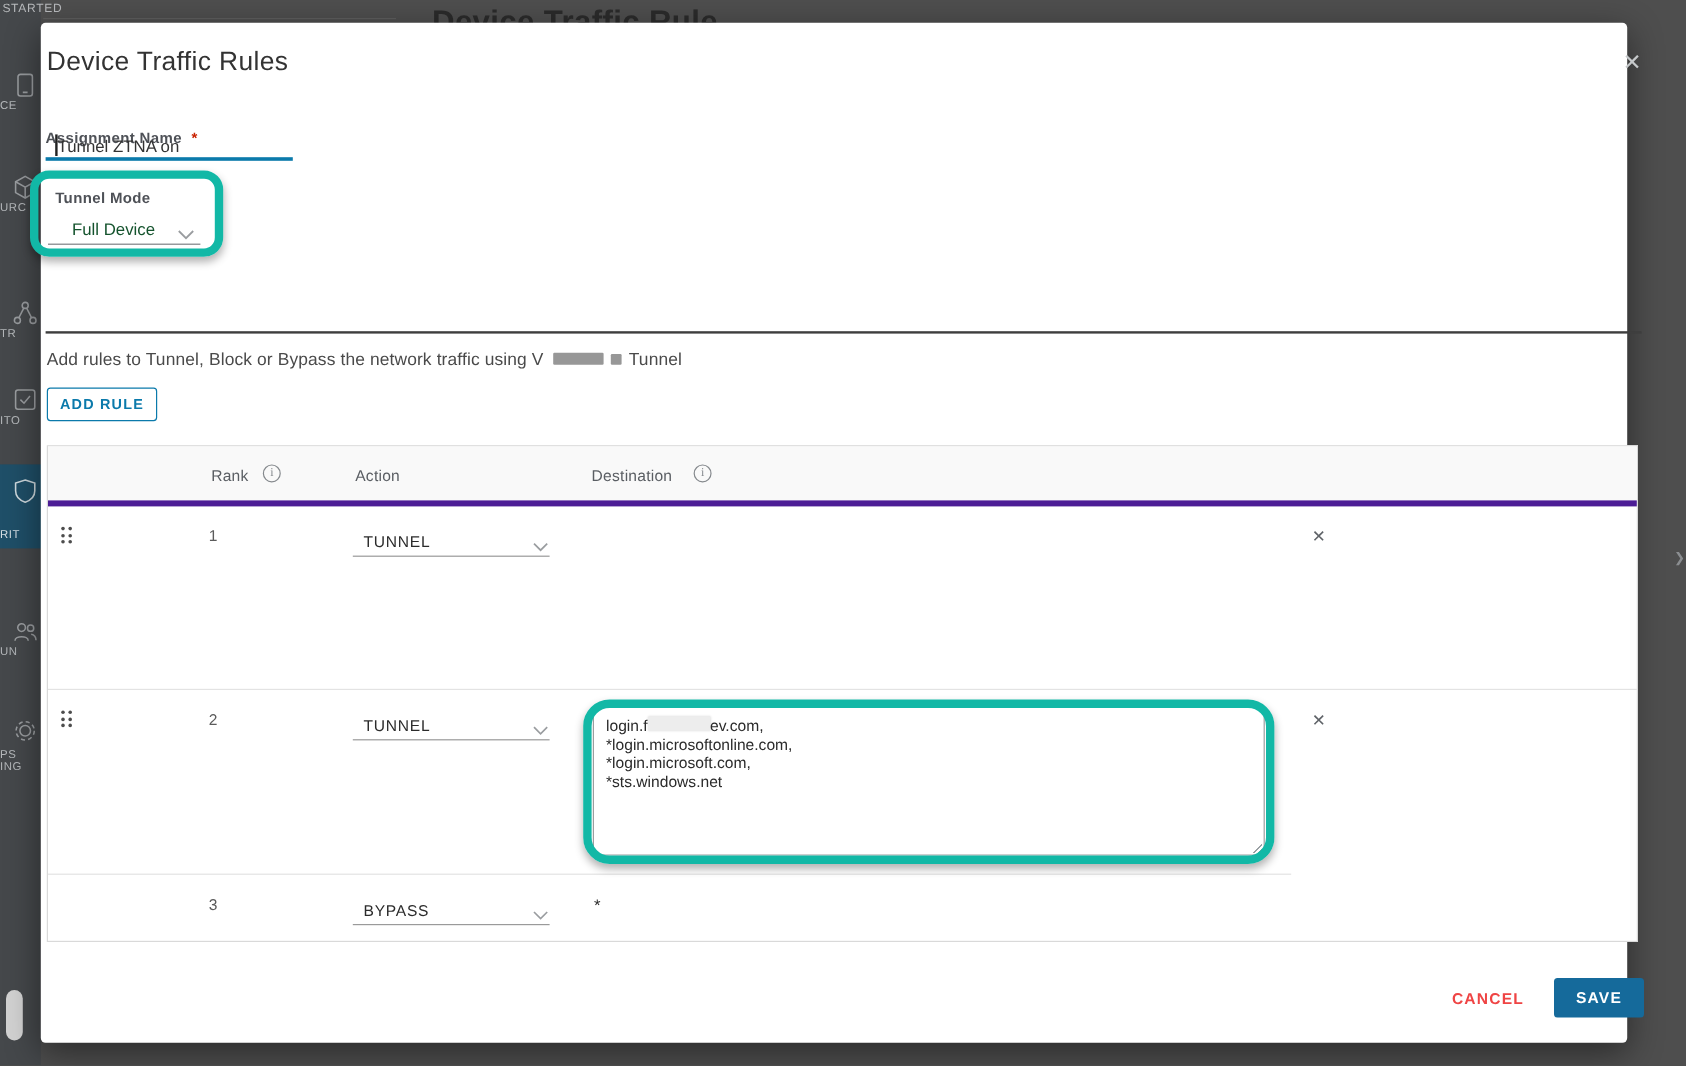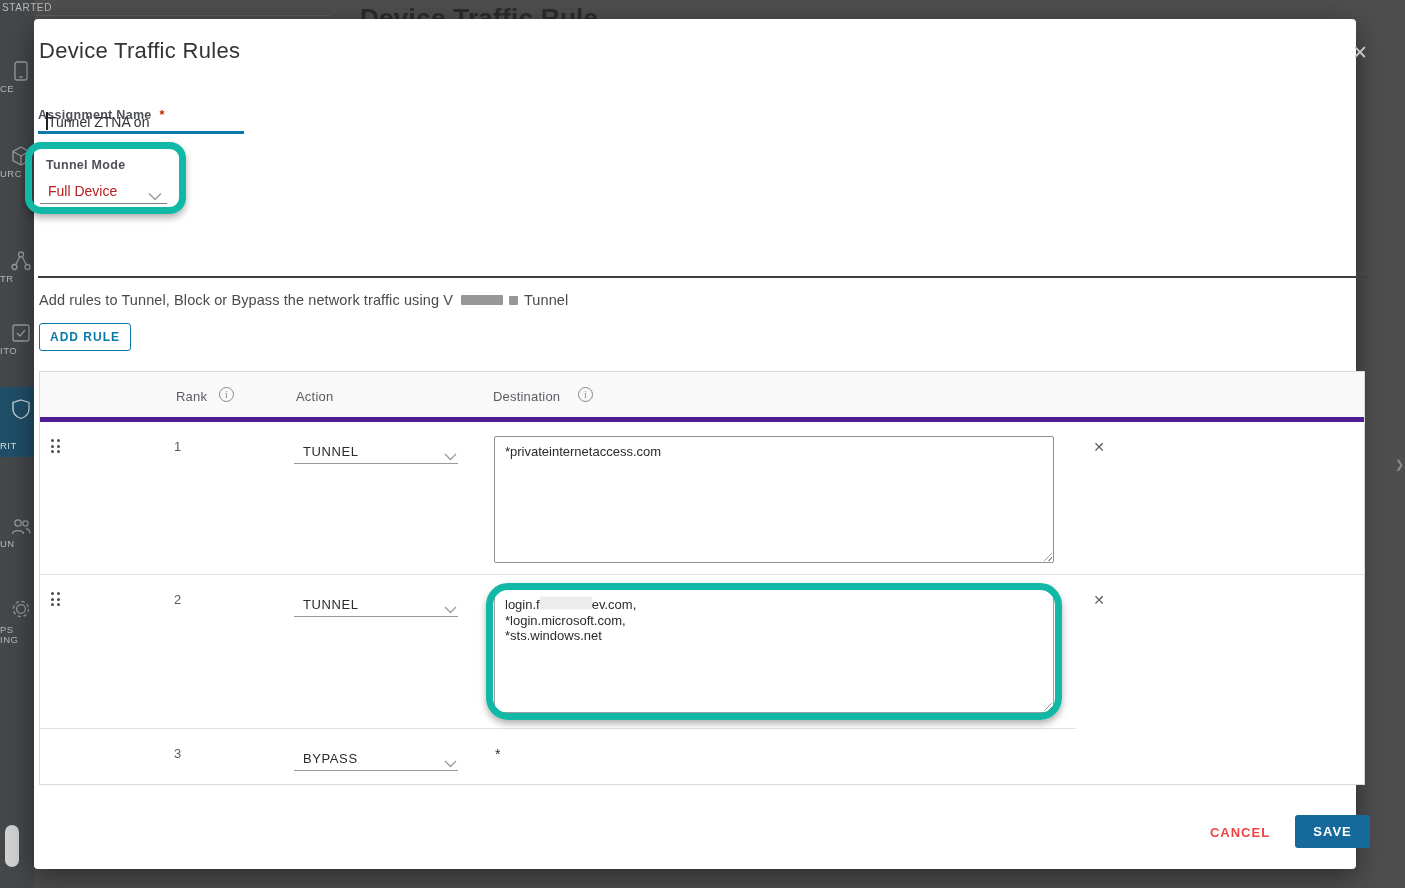--- a/index.html
+++ b/index.html
@@ -28,21 +28,21 @@
     position:absolute; left:34px; top:19px; width:1322px; height:850px;
     background:#ffffff; border-radius:4px; box-shadow:0 8px 28px rgba(0,0,0,.45); z-index:2;
   }
   .modal-title { position:absolute; left:5px; top:19px; font-size:22px; font-weight:500; color:#333; letter-spacing:.3px; }
   .modal-close { position:absolute; left:1314px; top:22px; width:24px; height:24px; font-size:19px; color:#c6c9cb; text-align:center; line-height:24px; cursor:pointer; }
   .field-label { position:absolute; font-size:12.5px; font-weight:700; color:#4e5157; letter-spacing:.3px; }
   .req { color:#c92100; font-weight:700; margin-left:8px; }
   .name-value { position:absolute; left:14px; top:95px; font-size:14px; color:#333; }
   .cursor-bar { position:absolute; left:12px; top:93px; width:1.5px; height:18px; background:#222; }
   .name-underline { position:absolute; left:4px; top:112px; width:206px; height:3px; background:#0b7aab; }
-  .dd-value { position:absolute; font-size:14px; color:#b91c1c; }
+  .dd-value { position:absolute; font-size:14px; color:#14532d;margin-left:12px; }
   .dd-chevron { position:absolute; width:14px; height:9px; }
   .dd-chevron svg { width:14px; height:9px; stroke:#9a9da0; fill:none; stroke-width:1.5; }
   .dd-underline { position:absolute; height:1px; background:#7d8084; }
   
   .ring { position:absolute; border:7px solid #12b8a6; box-shadow:0 4px 7px rgba(0,0,0,.3); z-index:6; pointer-events:none; }
   .ring1 { left:-9px; top:123px; width:161px; height:72px; border-radius:16px; }
   .ring2 { left:452px; top:564px; width:576px; height:137px; border-radius:22px; }
   .divider-dark { position:absolute; left:4px; top:257px; width:1330px; height:2px; background:#3e3e3e; }
   .intro { position:absolute; left:5px; top:273px; font-size:14.5px; color:#4a4a4a; letter-spacing:.1px; white-space:nowrap; }
   .redact { display:inline-block; vertical-align:middle; background:#979797; filter:blur(.6px); border-radius:1px; }
@@ -224,44 +224,41 @@
             <i></i>
             <i></i>
             <i></i>
           </span>
         <span class="rank">1</span>
         <span class="act-value">TUNNEL</span>
         <span class="act-chevron"><svg viewBox="0 0 13 8">
               <polyline points="1,1 6.5,6.5 12,1"></polyline>
             </svg></span>
         <span class="act-underline"></span>
-        <div class="dest-box" style="height:127px;">
-          <span>*privateinternetaccess.com</span>
-          <span class="rsz"></span>
-        </div>
         <span class="row-x">✕</span>
       </div>
 
       <div class="t-row row2">
         <span class="drag">
             <i></i>
             <i></i>
             <i></i>
             <i></i>
             <i></i>
             <i></i>
           </span>
         <span class="rank">2</span>
         <span class="act-value">TUNNEL</span>
         <span class="act-chevron"><svg viewBox="0 0 13 8">
               <polyline points="1,1 6.5,6.5 12,1"></polyline>
             </svg></span>
         <span class="act-underline"></span>
         <div class="dest-box" style="height:124px; border-color:#9b9ea0;">
           <div><span>login.f</span><span class="redact-light" style="width:52px;"></span><span>ev.com,</span></div>
+          <div>*login.microsoftonline.com,</div>
           <div>*login.microsoft.com,</div>
           <div>*sts.windows.net</div>
           <span class="rsz"></span>
         </div>
         <span class="row-x">✕</span>
       </div>
       <div class="row2-partline"></div>
 
       <div class="t-row row3">
         <span class="rank">3</span>

